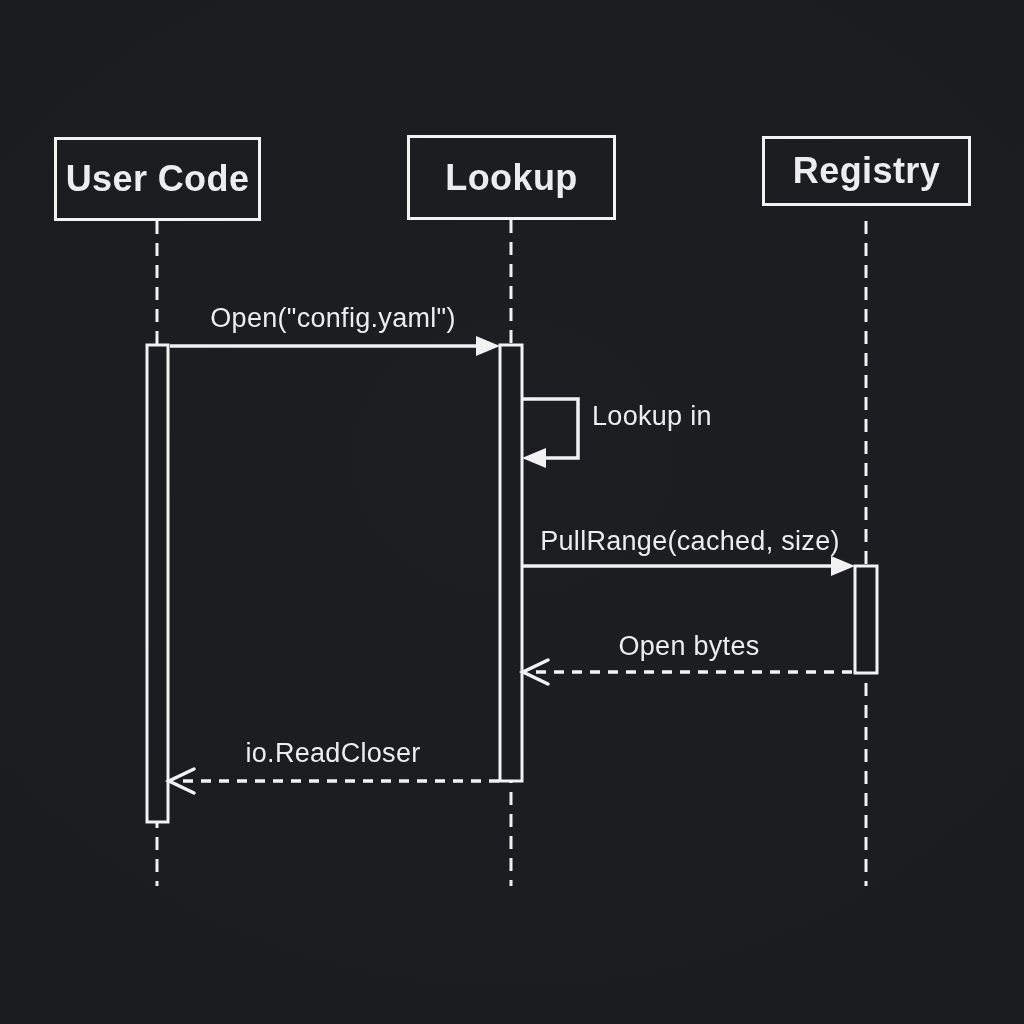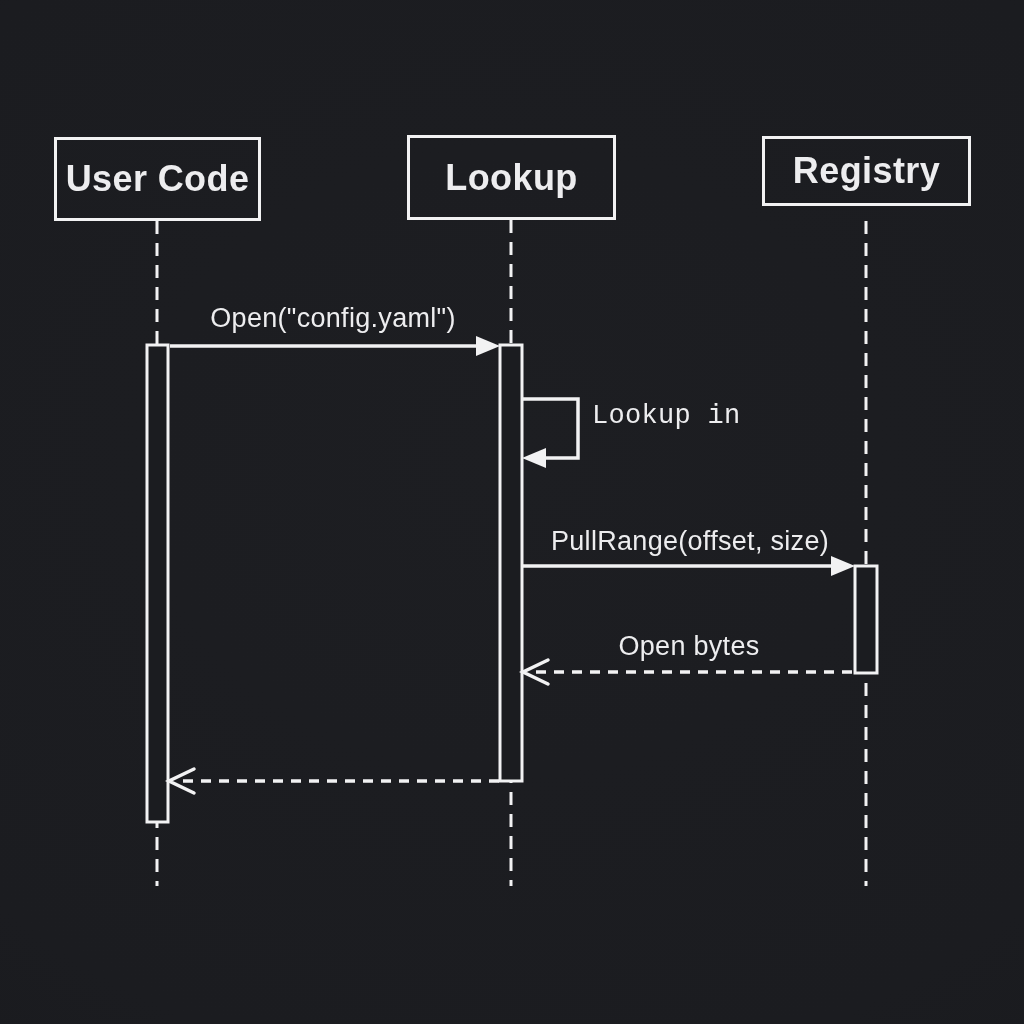--- a/index.html
+++ b/index.html
@@ -101,22 +101,23 @@
   <div class="pbox" style="left:407px; top:135px; width:209px; height:85px;">
     <span class="plabel">Lookup</span>
   </div>
 
   <div class="pbox" style="left:762px; top:136px; width:209px; height:70px;">
     <span class="plabel">Registry</span>
   </div>
 
   <div class="msg-label centered" style="left:333px; top:303px;">Open("config.yaml")</div>
 
-  <div class="msg-label" style="left:592px; top:401px;font-family:Liberation Mono, monospace;">
+  <div class="msg-label" style="left:592px; top:401px;">
     <span class="ln">Lookup in</span>
   </div>
 
-  <div class="msg-label centered" style="left:690px; top:526px;">PullRange(offset, size)</div>
+  <div class="msg-label centered" style="left:690px; top:526px;">PullRange(cached, size)</div>
 
   <div class="msg-label centered" style="left:689px; top:631px;">Open bytes</div>
 
+  <div class="msg-label centered" style="left:333px; top:738px;">io.ReadCloser</div>
 
 </div>
 
 </body></html>

